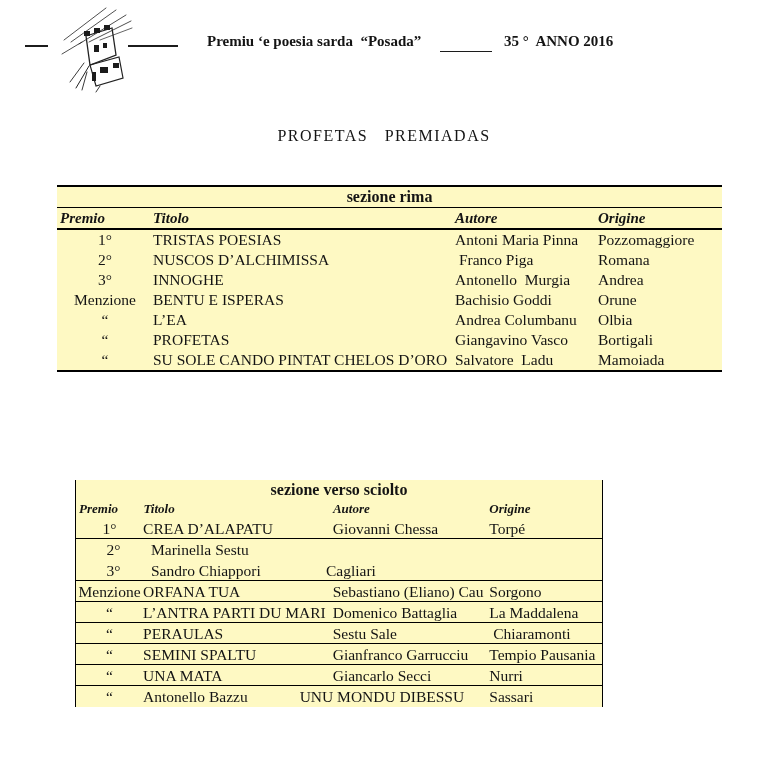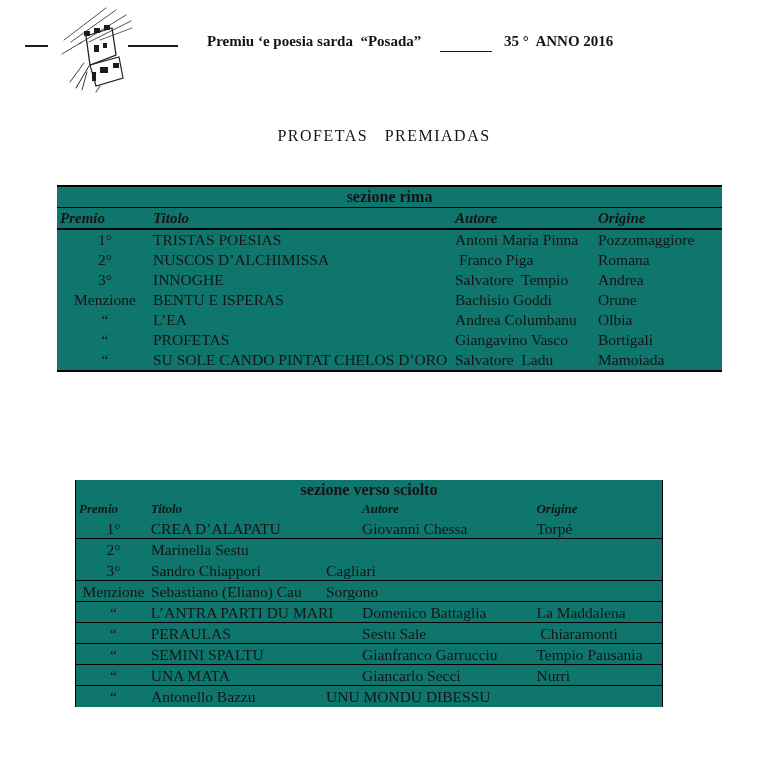--- a/index.html
+++ b/index.html
@@ -16,42 +16,42 @@
   #rule-3{left:440px;top:51px;width:52px;border-top-width:1.5px;}
 
   #logo{left:56px;top:2px;width:78px;height:92px;}
 
   #hdr-title{left:207px;top:33px;font-weight:bold;font-size:15px;white-space:pre;}
   #hdr-year{left:504px;top:33px;font-weight:bold;font-size:15px;white-space:pre;}
 
   #main-title{left:0;top:127px;width:768px;text-align:center;
     font-size:16px;letter-spacing:1.5px;white-space:pre;}
 
-  .ptable{position:absolute;box-sizing:border-box;background:#0f766e;font-family:Liberation Serif, serif;}
+  .ptable{position:absolute;box-sizing:border-box;background:#fef9c3;font-family:Liberation Serif, serif;}
   .section-title{text-align:center;font-weight:bold;font-size:16px;}
   .thead{display:flex;font-style:italic;font-weight:bold;font-size:15px;justify-content:flex-end;}
   .trow{display:flex;font-size:15.5px;box-sizing:border-box;}
   .trow.sep{border-bottom:1px solid #000;}
   .cell{white-space:pre;overflow:visible;}
   .c0{text-align:center;}
   .thead .c0{text-align:left;padding-left:3px;box-sizing:border-box;}
 
   
   #table1{left:57px;top:185px;width:665px;
     border-top:2px solid #000;border-bottom:2px solid #000;}
   #table1 .section-title{height:20px;line-height:20px;border-bottom:1px solid #000;}
   #table1 .thead{height:20px;line-height:20px;border-bottom:2px solid #000;}
   #table1 .trow{height:20px;line-height:20px;}
   #table1 .c0{width:96px;}
   #table1 .c1{width:302px;}
   #table1 .c2{width:143px;}
   #table1 .c3{width:124px;}
 
   
-  #table2{left:75px;top:480px;width:588px;
+  #table2{left:75px;top:480px;width:528px;
     border-left:1px solid #000;border-right:1px solid #000;}
   #table2 .section-title{height:20px;line-height:20px;}
   #table2 .thead{height:18px;line-height:18px;font-size:13px;}
   #table2 .trow{height:21px;line-height:21px;}
   #table2 .c0{width:75px;}
   #table2 .c1{width:212px;}
   #table2 .c2{width:175px;}
   #table2 .c3{width:126px;}
 
   svg line, svg path{stroke:#222;fill:none;stroke-linecap:round;}
@@ -116,21 +116,21 @@
     </div>
     <div class="trow">
       <div class="cell c0">2°</div>
       <div class="cell c1">NUSCOS D’ALCHIMISSA</div>
       <div class="cell c2"> Franco Piga</div>
       <div class="cell c3">Romana</div>
     </div>
     <div class="trow">
       <div class="cell c0">3°</div>
       <div class="cell c1">INNOGHE</div>
-      <div class="cell c2">Salvatore  Tempio</div>
+      <div class="cell c2">Antonello  Murgia</div>
       <div class="cell c3">Andrea</div>
     </div>
     <div class="trow">
       <div class="cell c0">Menzione</div>
       <div class="cell c1">BENTU E ISPERAS</div>
       <div class="cell c2">Bachisio Goddi</div>
       <div class="cell c3">Orune</div>
     </div>
     <div class="trow">
       <div class="cell c0">“</div>
@@ -170,20 +170,21 @@
       <div class="cell c0">2°</div>
       <div class="cell c2">Marinella Sestu</div>
     </div>
     <div class="trow sep">
       <div class="cell c0">3°</div>
       <div class="cell c2">Sandro Chiappori</div>
       <div class="cell c3">Cagliari</div>
     </div>
     <div class="trow sep">
       <div class="cell c0">Menzione</div>
+      <div class="cell c1">ORFANA TUA</div>
       <div class="cell c2">Sebastiano (Eliano) Cau</div>
       <div class="cell c3">Sorgono</div>
     </div>
     <div class="trow sep">
       <div class="cell c0">“</div>
       <div class="cell c1">L’ANTRA PARTI DU MARI</div>
       <div class="cell c2">Domenico Battaglia</div>
       <div class="cell c3">La Maddalena</div>
     </div>
     <div class="trow sep">
@@ -201,14 +202,15 @@
     <div class="trow sep">
       <div class="cell c0">“</div>
       <div class="cell c1">UNA MATA</div>
       <div class="cell c2">Giancarlo Secci</div>
       <div class="cell c3">Nurri</div>
     </div>
     <div class="trow">
       <div class="cell c0">“</div>
       <div class="cell c2">Antonello Bazzu</div>
       <div class="cell c1">UNU MONDU DIBESSU</div>
+      <div class="cell c3">Sassari</div>
     </div>
   </div>
 
 </body></html>

